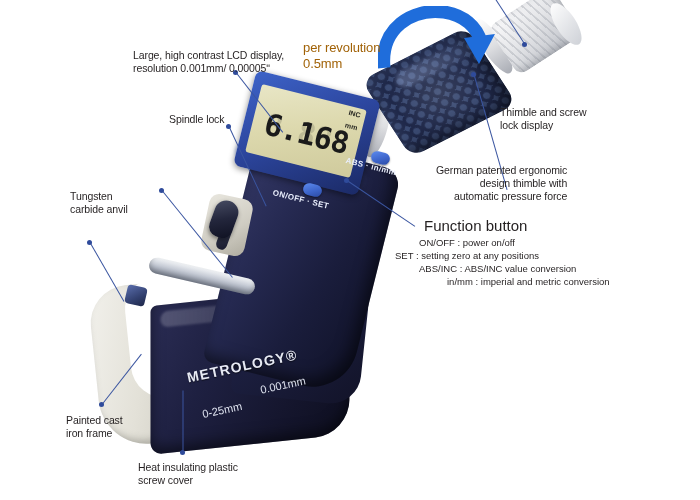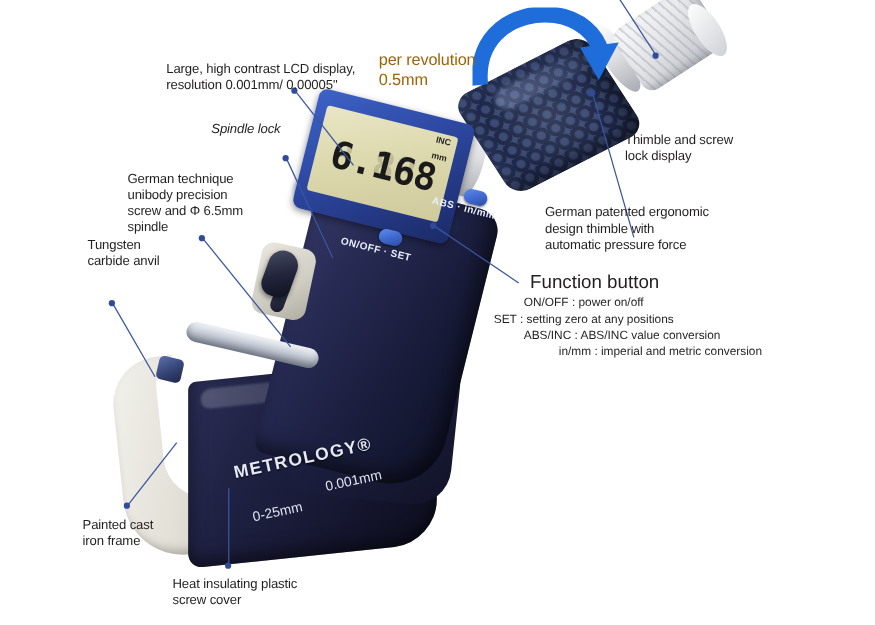--- a/index.html
+++ b/index.html
@@ -399,40 +399,36 @@
 
   <div class="leader" style="left:474px; top:74px; width:120px; transform:rotate(74deg);"></div>
   <div class="dot" style="left:471px; top:72px;"></div>
 
   <div class="leader" style="left:347px; top:180px; width:82px; transform:rotate(34deg);"></div>
   <div class="dot" style="left:344px; top:178px;"></div>
 
   <div class="callout" style="left:133px; top:49px;">Large, high contrast LCD display,
 resolution 0.001mm/ 0.00005ʺ</div>
 
-  <div class="callout" style="left:169px; top:97px;font-style:italic;">Spindle lock</div>
-
-  <div class="callout" style="left:102px; top:137px;">German technique
-unibody precision
-screw and Φ 6.5mm
-spindle</div>
+  <div class="callout" style="left:169px; top:113px;">Spindle lock</div>
+
 
   <div class="callout" style="left:70px; top:190px;">Tungsten
 carbide anvil</div>
 
   <div class="callout" style="left:66px; top:414px;">Painted cast
 iron frame</div>
 
   <div class="callout" style="left:138px; top:461px;">Heat insulating plastic
 screw cover</div>
 
   <div class="callout" style="left:500px; top:106px;">Thimble and screw
 lock display</div>
 
-  <div class="callout" style="left:436px; top:164px;">German patented ergonomic
+  <div class="callout" style="left:436px; top:164px;text-align:right;">German patented ergonomic
 design thimble with
 automatic pressure force</div>
 
   <div class="callout blue" style="left:303px; top:40px;">per revolution
 0.5mm</div>
 
   <div class="fn-title" style="left:424px; top:219px;">Function button</div>
   <div class="fn-line" style="left:419px; top:236px;">ON/OFF :  power on/off</div>
   <div class="fn-line" style="left:395px; top:249px;">SET : setting zero at any positions</div>
   <div class="fn-line" style="left:419px; top:262px;">ABS/INC :  ABS/INC value conversion</div>

